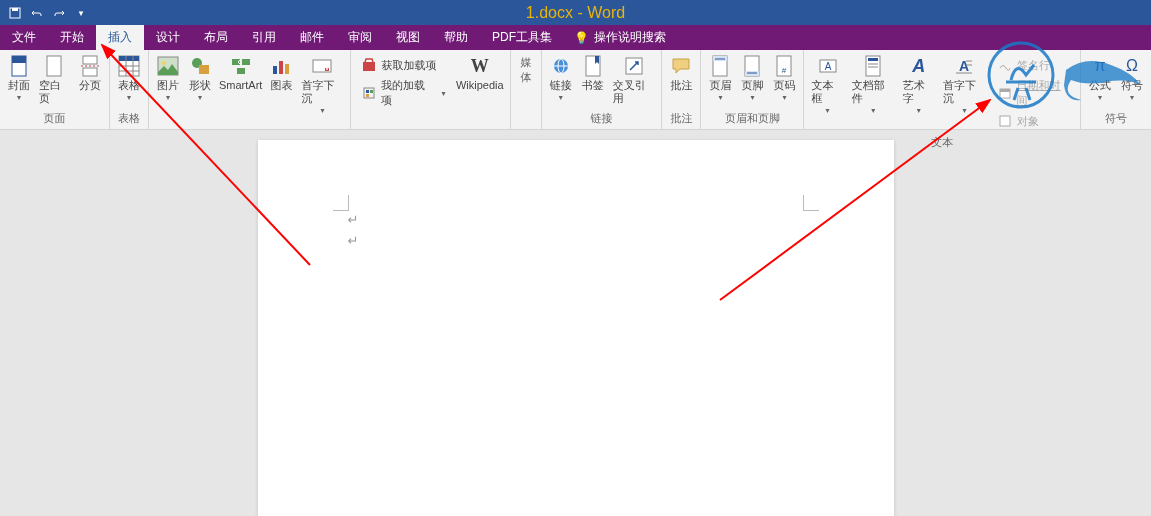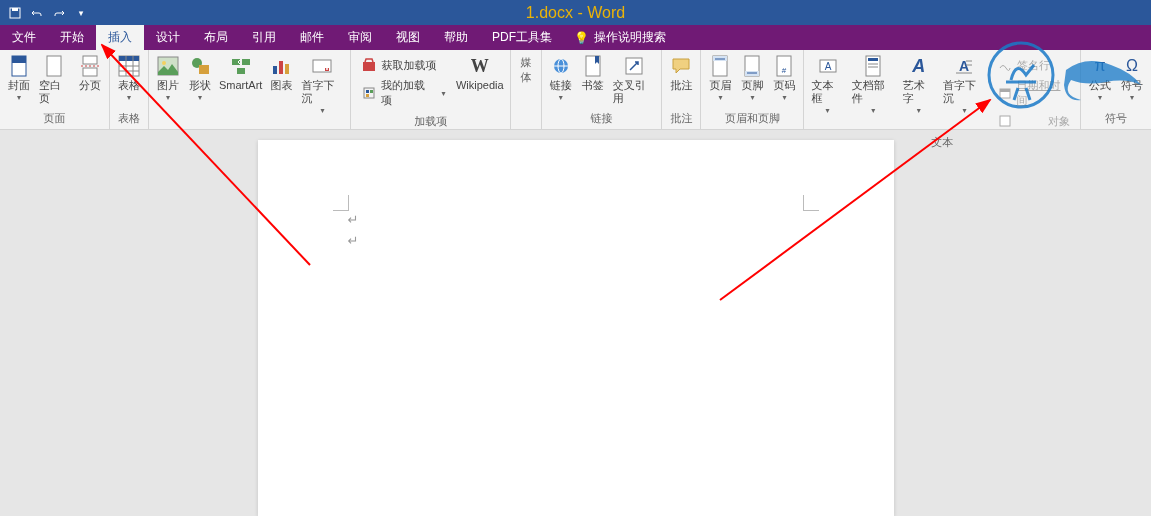--- a/index.html
+++ b/index.html
@@ -395,21 +395,20 @@
           </span>
           <span>我的加载项</span>
           <span class="dropdown-arrow" style="margin-left:3px;">▾</span>
         </div>
       </div>
       <div class="ribbon-button">
         <div class="ribbon-icon" style="font-family:serif;font-size:18px;font-weight:bold;color:#444;">W</div>
         <span class="ribbon-button-label">Wikipedia</span>
       </div>
     </div>
-    <div class="ribbon-group-label">加载项</div>
   </div>
 
   <div class="ribbon-group">
     <div class="ribbon-group-label">媒体</div>
   </div>
 
   <div class="ribbon-group">
     <div class="ribbon-group-content">
       <div class="ribbon-button">
         <div class="ribbon-icon">
@@ -548,21 +547,21 @@
         </div>
         <div class="ribbon-stack-item" style="color:#aaa;text-decoration:underline;">
           <span class="stack-icon">
             <svg width="14" height="14" viewBox="0 0 14 14">
                 <rect x="2" y="3" width="10" height="9" fill="white" stroke="#aaa"></rect>
                 <rect x="2" y="3" width="10" height="3" fill="#aaa"></rect>
               </svg>
           </span>
           <span>日期和时间</span>
         </div>
-        <div class="ribbon-stack-item" style="color:#aaa;justify-content:space-between;">
+        <div class="ribbon-stack-item" style="color:#aaa;">
           <span class="stack-icon">
             <svg width="14" height="14" viewBox="0 0 14 14">
                 <rect x="2" y="2" width="10" height="10" fill="white" stroke="#aaa"></rect>
               </svg>
           </span>
           <span>对象</span>
         </div>
       </div>
     </div>
     <div class="ribbon-group-label">文本</div>

